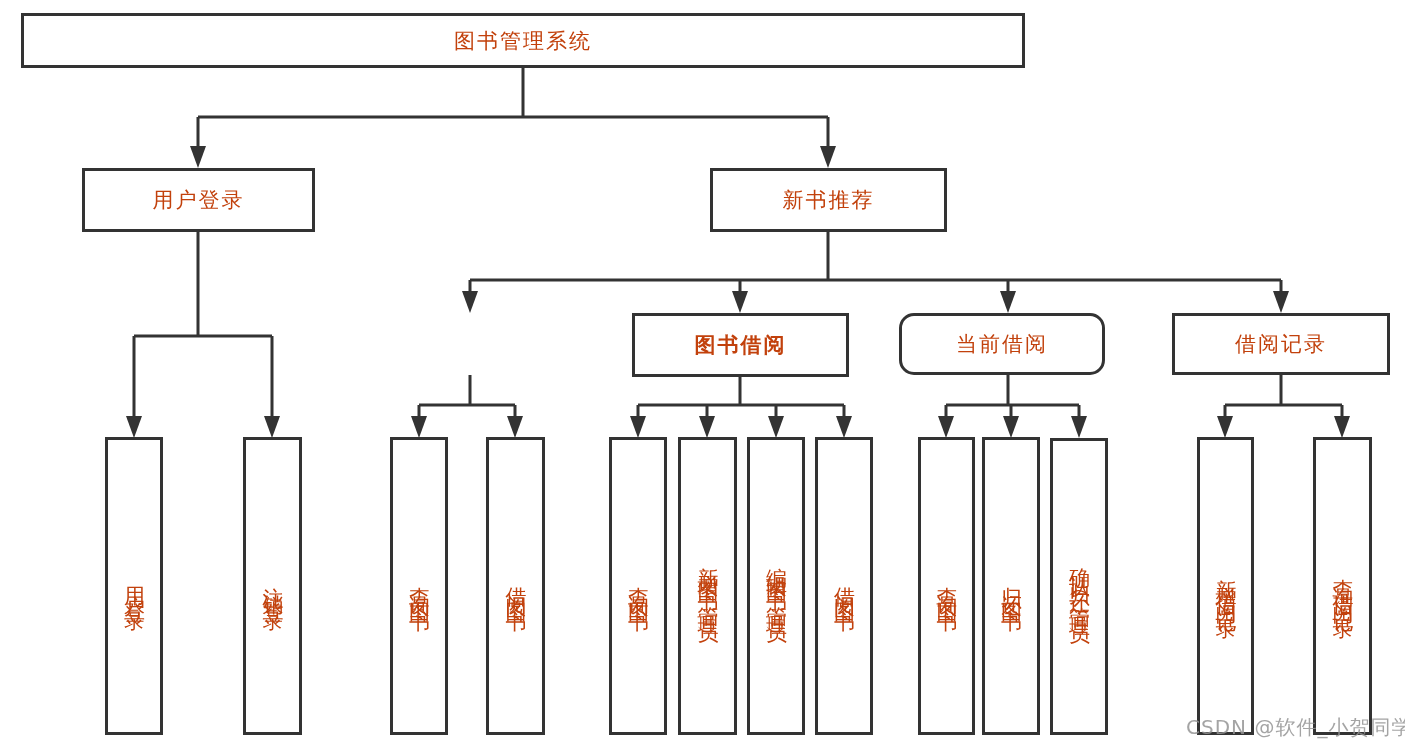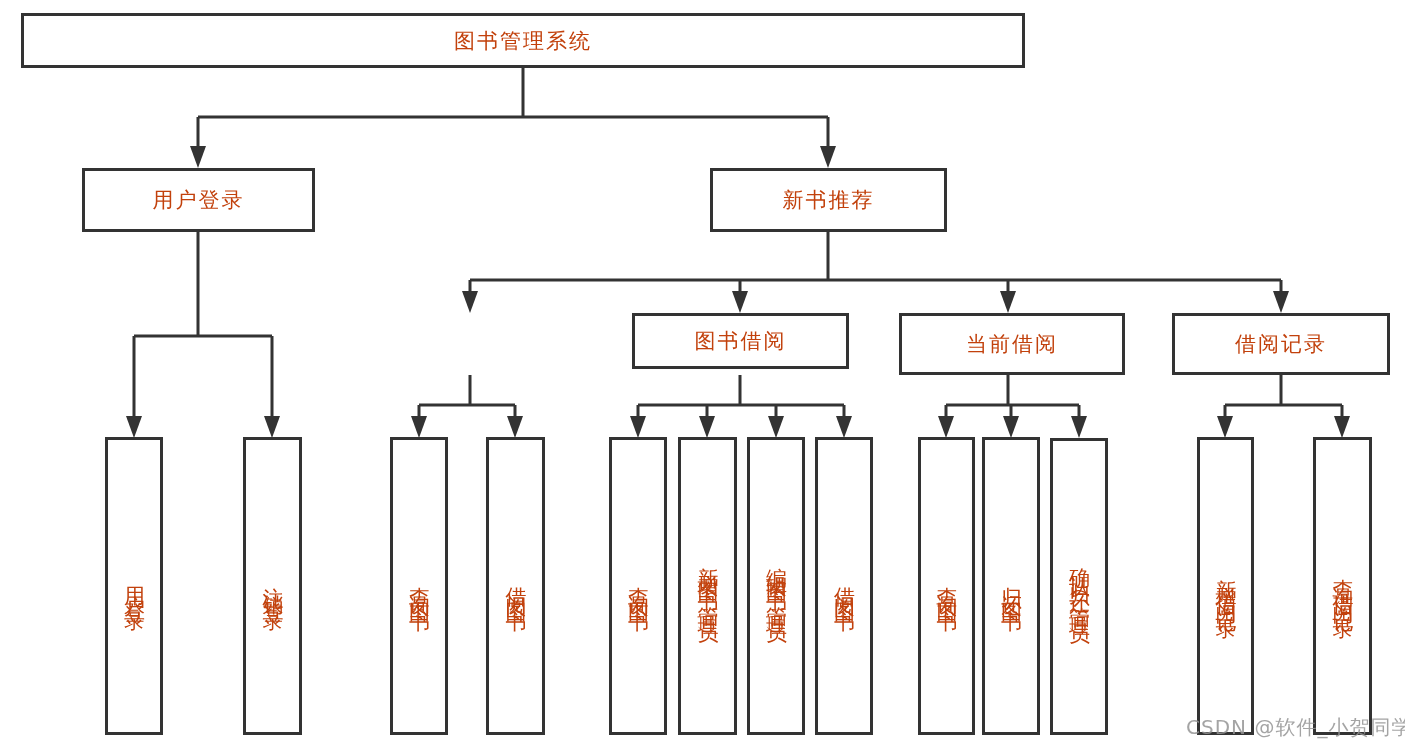--- a/index.html
+++ b/index.html
@@ -105,24 +105,24 @@
     <span>图书管理系统</span>
   </div>
 
   <div class="node h" style="left:82px; top:168px; width:233px; height:64px;">
     <span>用户登录</span>
   </div>
   <div class="node h" style="left:710px; top:168px; width:237px; height:64px;">
     <span>新书推荐</span>
   </div>
 
-  <div class="node h" style="left:632px; top:313px; width:217px; height:56px;">
+  <div class="node h" style="left:632px; top:313px; width:217px; height:64px;font-weight:bold;">
     <span>图书借阅</span>
   </div>
-  <div class="node h" style="left:899px; top:313px; width:226px; height:62px;">
+  <div class="node h" style="left:899px; top:313px; width:206px; height:62px;border-radius:15px;">
     <span>当前借阅</span>
   </div>
   <div class="node h" style="left:1172px; top:313px; width:218px; height:62px;">
     <span>借阅记录</span>
   </div>
 
   <div class="node v" style="left:105px; top:437px; width:58px; height:298px;">
     <span>用户登录</span>
   </div>
   <div class="node v" style="left:243px; top:437px; width:59px; height:298px;">

